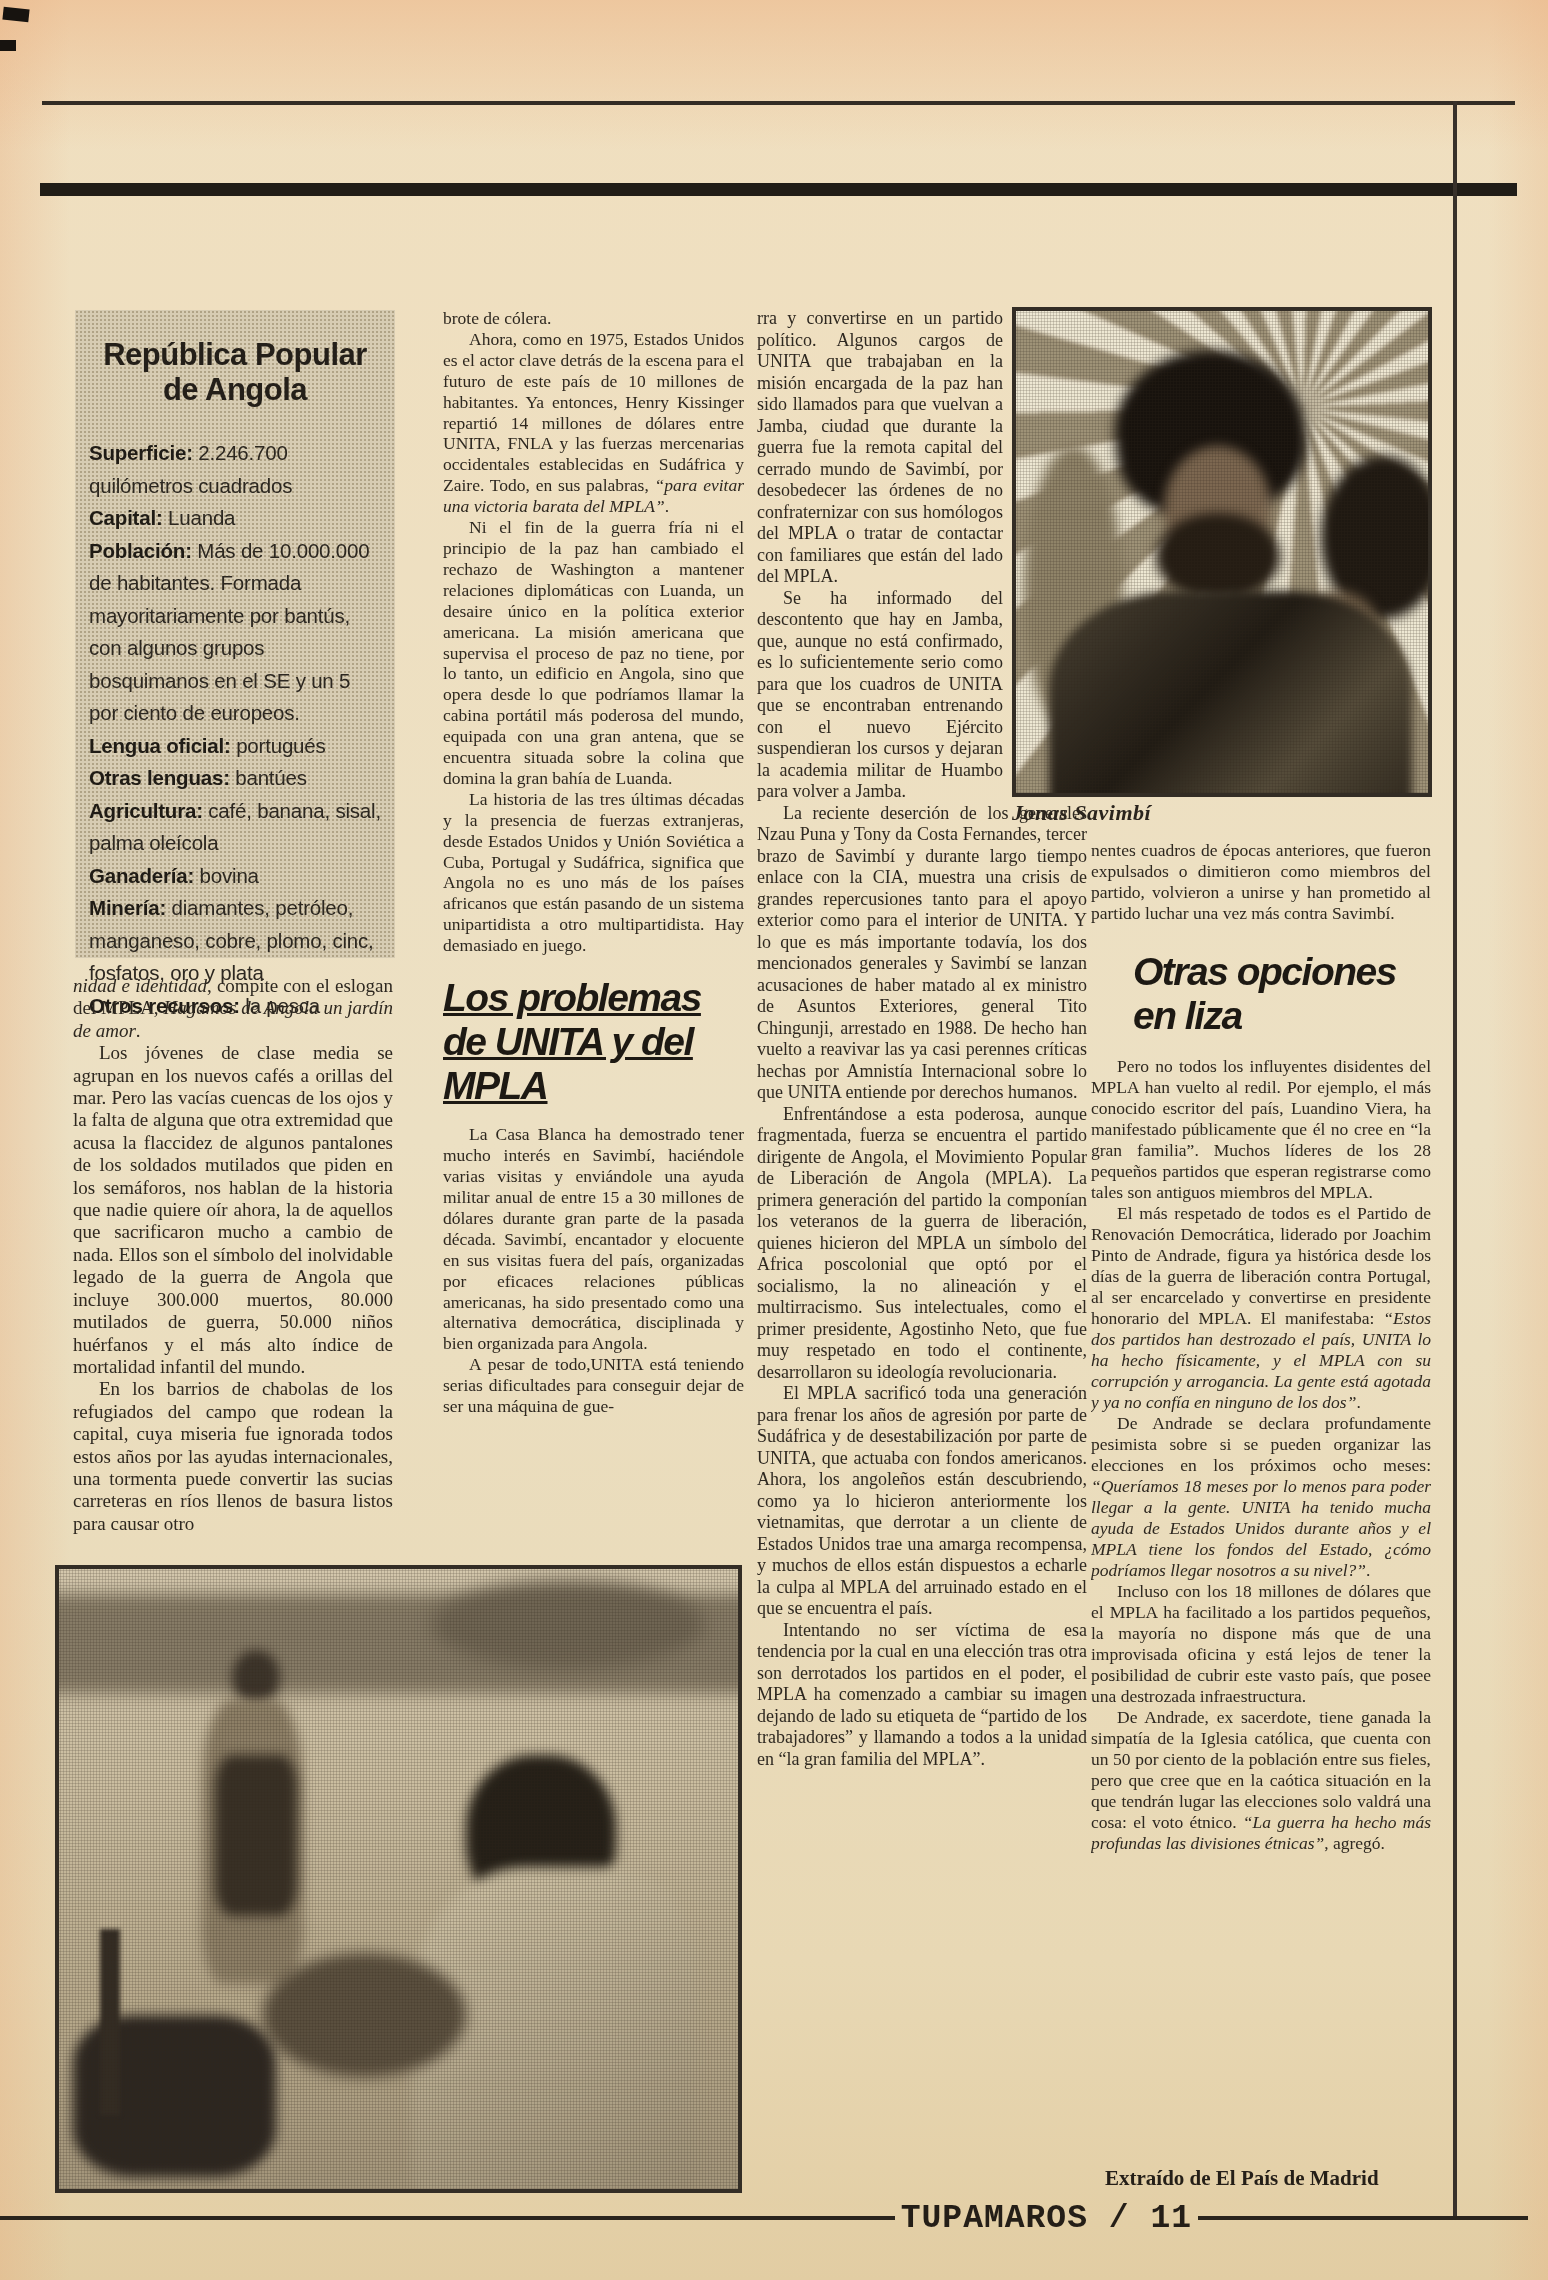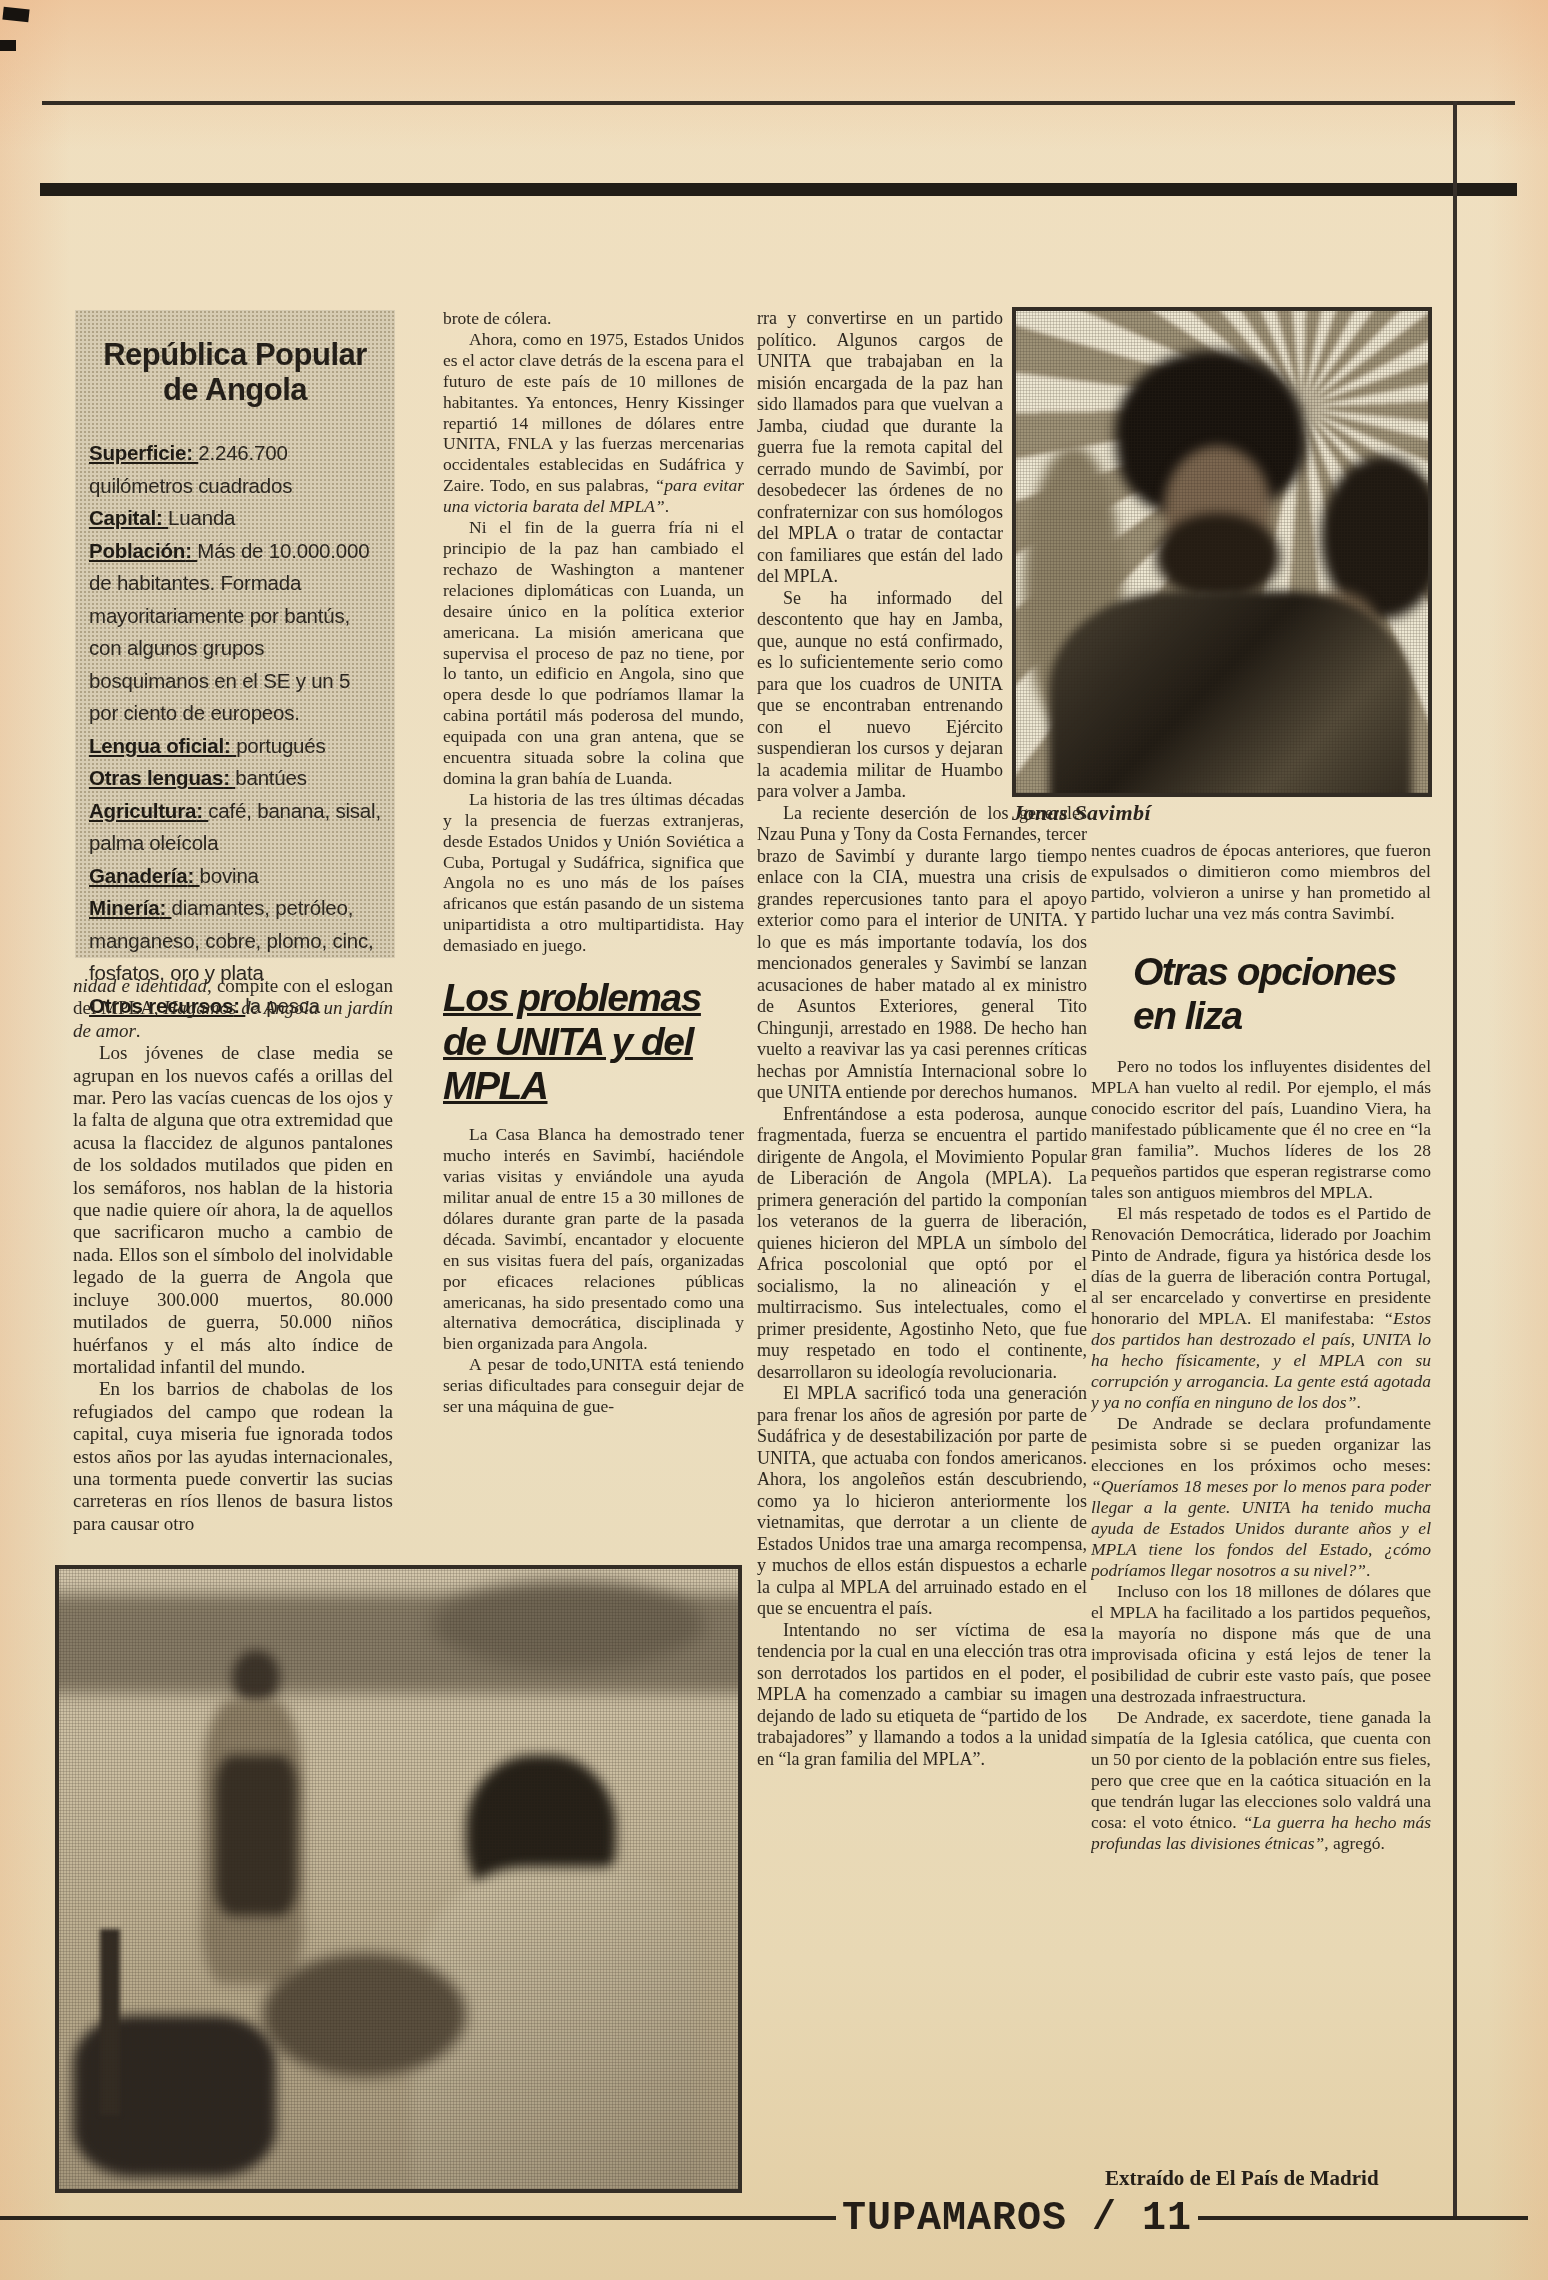--- a/index.html
+++ b/index.html
@@ -21,21 +21,21 @@
   
   .factbox{left:75px;top:310px;width:320px;height:648px;padding:14px 14px 0 14px;box-sizing:border-box;
     background-color:#d7ccb3;
     background-image:radial-gradient(#b2a librarian588 0.9px, transparent 1.15px);
     background-image:radial-gradient(#b0a386 0.9px, transparent 1.15px);
     background-size:4px 4px;
     font-family:"Liberation Sans",sans-serif;}
   .fb-title{font-weight:bold;font-size:31px;line-height:1.12;text-align:center;
     letter-spacing:-0.5px;margin:14px 6px 30px 6px;color:#241f19;}
   .fb-line{font-size:20.5px;line-height:32.5px;text-align:left;color:#2c2720;letter-spacing:-0.2px;}
-  .fb-line b{color:#1f1b15;text-decoration:underline;}
+  .fb-line b{color:#1f1b15;}
   .fb-line b::after{content:": ";}
   
   .col{position:absolute;text-align:justify;overflow:hidden;}
   .col p{margin:0;}
   .ind{text-indent:26px;}
   #col1{left:73px;top:975px;width:320px;height:588px;font-size:19px;line-height:22.4px;}
   #col2{left:443px;top:308px;width:301px;height:1254px;font-size:17.5px;line-height:20.9px;}
   #col3{left:757px;top:308px;width:330px;height:1896px;font-size:18px;line-height:21.5px;}
   #col4{left:1073px;top:840px;width:340px;height:1322px;font-size:17.5px;line-height:21px;margin-left:18px;}
   .photo-cutout{float:right;width:84px;height:492px;}
@@ -53,21 +53,21 @@
   .shape{position:absolute;filter:blur(6px);border-radius:50%;}
   .grain{position:absolute;inset:0;background-image:radial-gradient(rgba(48,38,26,.30) 0.8px, transparent 1.3px);
      background-size:3px 3px;}
   .caption{left:1012px;top:800px;width:420px;text-align:left;font-style:italic;font-weight:bold;
      font-size:22px;color:#2a241d;letter-spacing:0.5px;}
   
   #street{left:55px;top:1565px;width:687px;height:628px;background:linear-gradient(180deg,#d3c7ac 0%,#cabda0 35%,#b7a98b 70%,#a4967b 100%);}
   
   .footer{left:0;top:2198px;width:1528px;height:40px;display:flex;align-items:center;}
   .f-line{height:4px;background:#2a241c;flex:1;}
-  .f-text{font-family:"Liberation Mono",monospace;font-weight:bold;font-size:40px;color:#241e17;
+  .f-text{font-family:"Liberation Mono",monospace;font-weight:bold;font-size:33px;color:#241e17;
      padding:0 6px;letter-spacing:1px;white-space:nowrap;}
 </style>
 </head>
 <body>
 
 <div class="page">
 
   <div class="abs artifact1"></div>
   <div class="abs artifact2"></div>
   <div class="abs rule-thin"></div>

